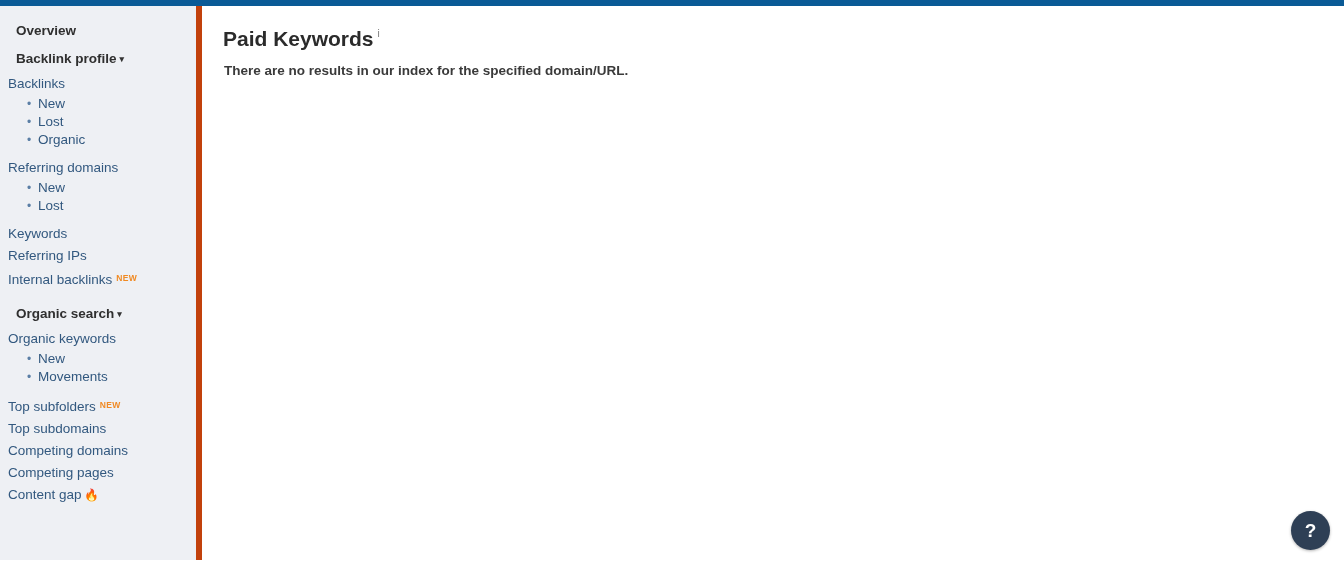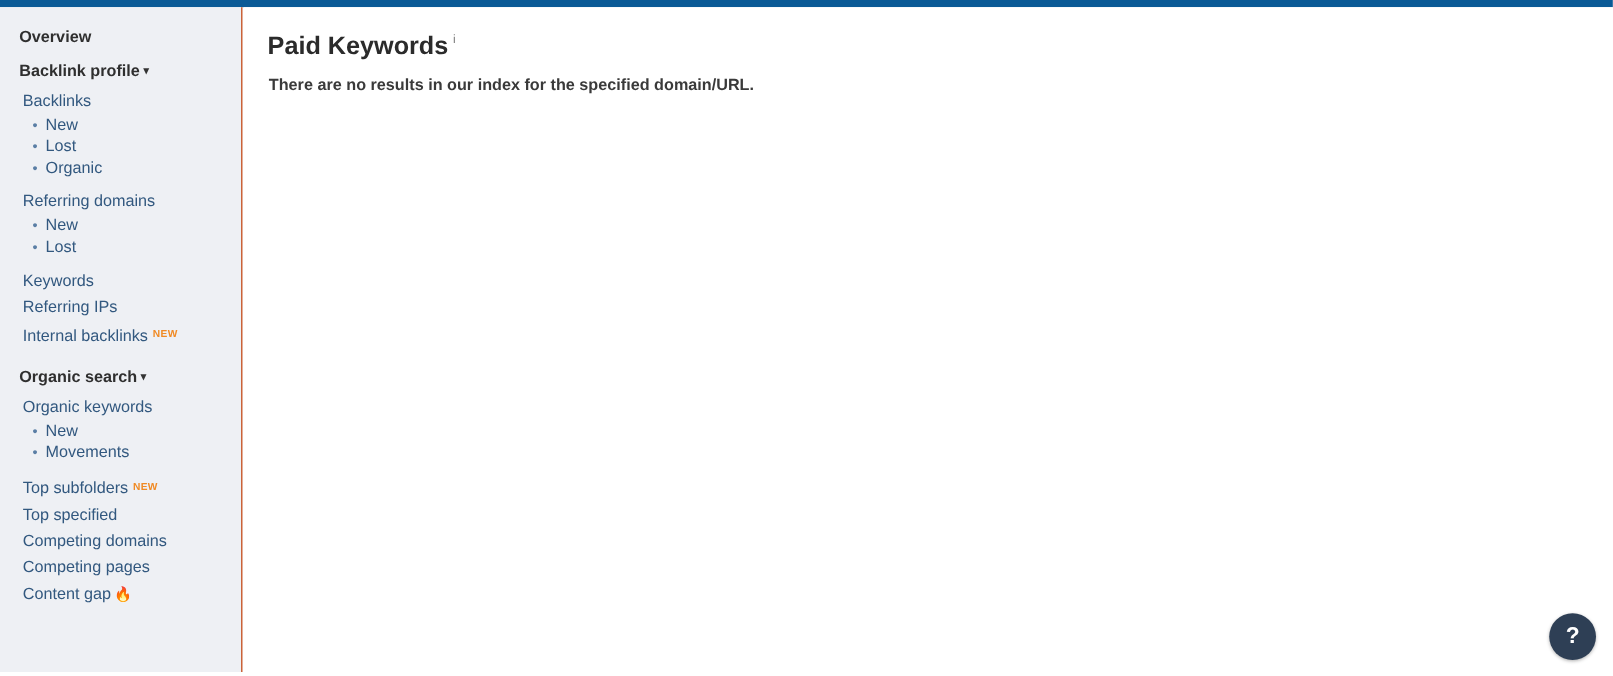--- a/index.html
+++ b/index.html
@@ -32,21 +32,21 @@
     height: 557px;
   }
 
   
   #sidebar {
     position: absolute;
     top: 0; left: 0;
     width: 202px;
     height: 554px;
     background: #eef0f4;
-    border-right: 1px solid #c2410c;
+    border-right: 6px solid #c2410c;
     box-sizing: border-box;
     padding: 14px 0 0 0;
     overflow: hidden;
   }
   .nav-section-header {
     font-size: 13.5px;
     font-weight: bold;
     color: #2f2f2f;
     padding: 0 0 0 16px;
     line-height: 22px;
@@ -63,21 +63,21 @@
     color: #333;
     margin-left: 3px;
     position: relative;
     top: -1px;
   }
   .nav-link {
     display: block;
     font-size: 13.5px;
     color: #32587f;
     text-decoration: none;
-    padding: 0 0 0 19px;
+    padding: 0 0 0 8px;
     line-height: 22px;
     white-space: nowrap;
     cursor: pointer;
   }
   .nav-sub {
     display: block;
     font-size: 13.5px;
     color: #32587f;
     text-decoration: none;
     padding: 0 0 0 38px;
@@ -226,21 +226,21 @@
       <span class="bullet">•</span><span>New</span>
     </a>
     <a class="nav-sub">
       <span class="bullet">•</span><span>Movements</span>
     </a>
     <div class="gap-sm"></div>
     <a class="nav-link">
       <span>Top subfolders</span><span class="badge-new">NEW</span>
     </a>
     <a class="nav-link">
-      <span>Top specified</span>
+      <span>Top subdomains</span>
     </a>
     <a class="nav-link">
       <span>Competing domains</span>
     </a>
     <a class="nav-link">
       <span>Competing pages</span>
     </a>
     <a class="nav-link">
       <span>Content gap</span><span class="flame">🔥</span>
     </a>

